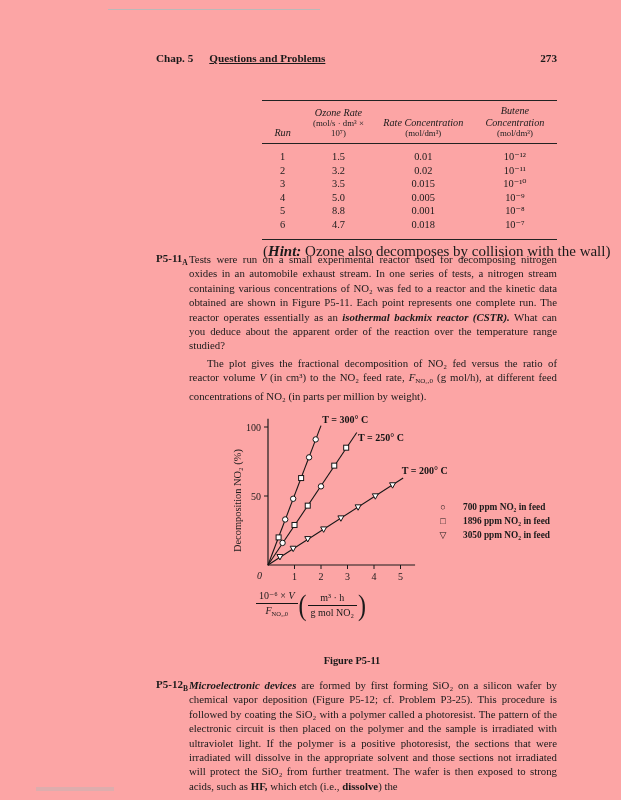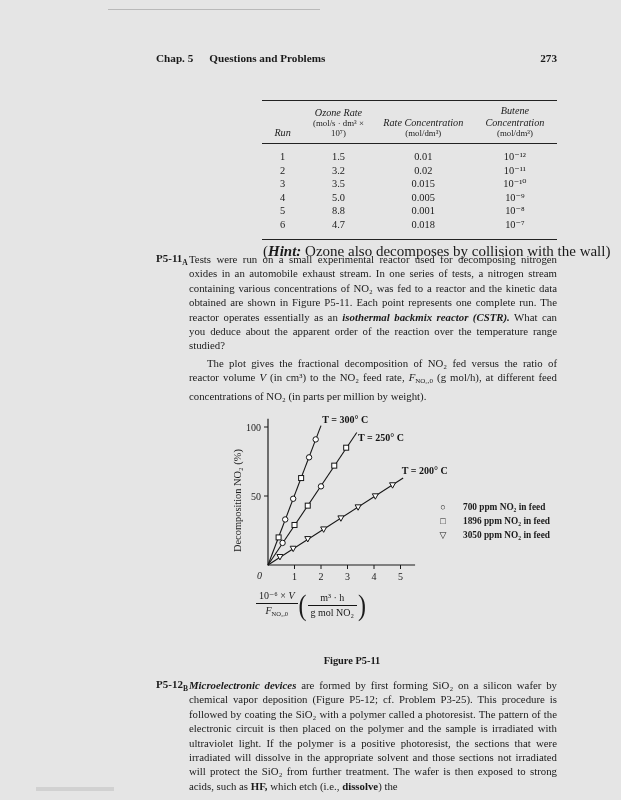--- a/index.html
+++ b/index.html
@@ -1,23 +1,23 @@
 <!DOCTYPE html>
 <html><head>
 <meta charset="utf-8">
 <style>
   html,body{margin:0;padding:0;background:#ffffff;}
   .page{
-    position:relative;width:621px;height:800px;background:#e5e5e5;overflow:hidden;
+    position:relative;width:621px;height:800px;background:#fca5a5;overflow:hidden;
     font-family:"Liberation Serif","DejaVu Serif",serif;color:#1a1a1a;
   }
   .artifact{position:absolute;background:#b9b9b9;}
   
   .header{position:absolute;left:156px;top:52px;width:401px;display:flex;align-items:baseline;font-size:11.2px;font-weight:bold;}
-  .header .section{margin-left:16px;flex:1;}
+  .header .section{margin-left:16px;flex:1;text-decoration:underline;}
   .header .pageno{text-align:right;}
   
   .table-title{position:absolute;left:252px;top:86px;width:216px;text-align:center;font-size:10.6px;}
   .sc{font-variant:small-caps;letter-spacing:.4px;}
   .title-gap{margin-left:10px;}
   table.raw{position:absolute;left:262px;top:100px;width:295px;border-collapse:collapse;
     border-top:1.6px solid #222;border-bottom:1.2px solid #222;}
   table.raw thead tr{border-bottom:1.1px solid #222;}
   table.raw th{font-weight:normal;vertical-align:bottom;padding:4px 2px 5px;}
   .colname{display:block;font-style:italic;font-size:10.2px;line-height:11.5px;text-align:center;}

